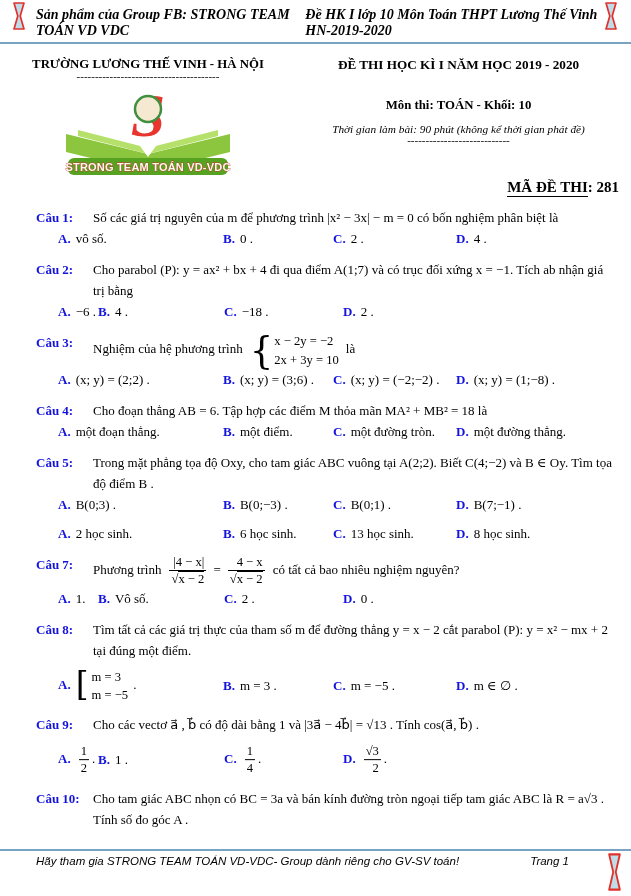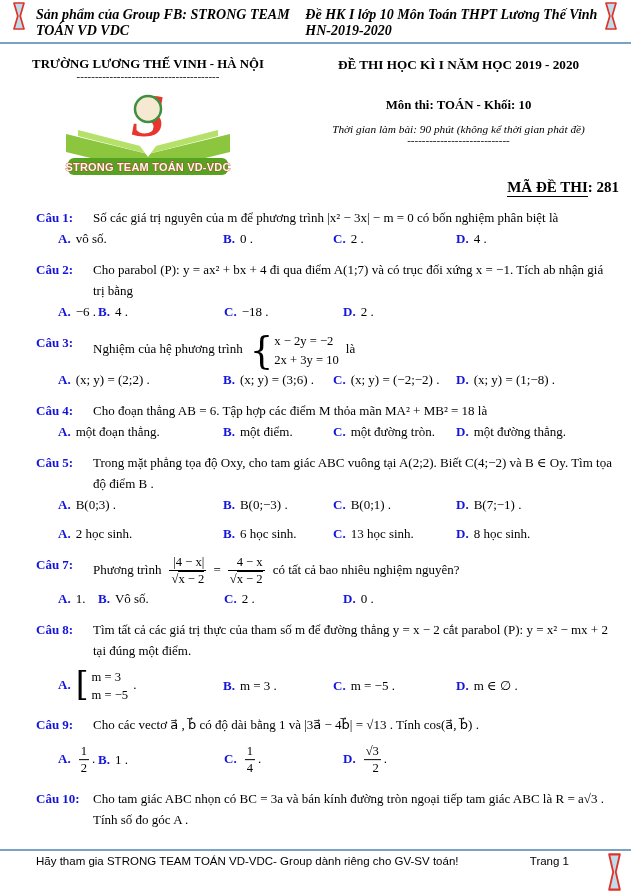--- a/index.html
+++ b/index.html
@@ -45,21 +45,21 @@
            display:inline-block;font-family:"DejaVu Serif",serif;transform:translateY(-2px)}
   .syslines{display:inline-block;font-size:12.6px;line-height:1.45;vertical-align:middle;text-align:left}
   .sline{display:block}
   .frac{display:inline-block;text-align:right;vertical-align:middle;margin:0 3px;font-size:12.6px;line-height:1.3}
   .fn{display:block;border-bottom:1px solid #000;padding:0 2px}
   .fd{display:block;padding:0 2px}
   .rad{border-top:1px solid #000}
   .footer{position:absolute;left:0;top:849px;width:100%}
   .frule{height:2px;background:var(--rule_blue)}
   .ftext{display:flex;justify-content:space-between;padding:4px 62px 0 36px;
-         font-family:"Liberation Sans","DejaVu Sans",sans-serif;font-size:11.5px}
+         font-family:"Liberation Sans","DejaVu Sans",sans-serif;font-style:italic;font-size:11.5px}
   .mark{position:absolute}
   .mark.tl{left:12px;top:2px}
   .mark.tr{right:13px;top:2px}
   .mark.br{right:9px;top:853px}
   .hg{fill:var(--mark_fill);stroke:var(--mark_stroke);stroke-width:1.7;stroke-linejoin:round}
   .lg-s{font-size:62px;font-weight:bold;font-style:italic;fill:var(--logo_red);text-anchor:middle;
         font-family:"Liberation Serif","DejaVu Serif",serif}
   .lg-globe{fill:var(--globe_fill);stroke:var(--globe_ring);stroke-width:2.5}
   .lg-cover{fill:var(--logo_green)}
   .lg-page{fill:var(--logo_green_light)}

